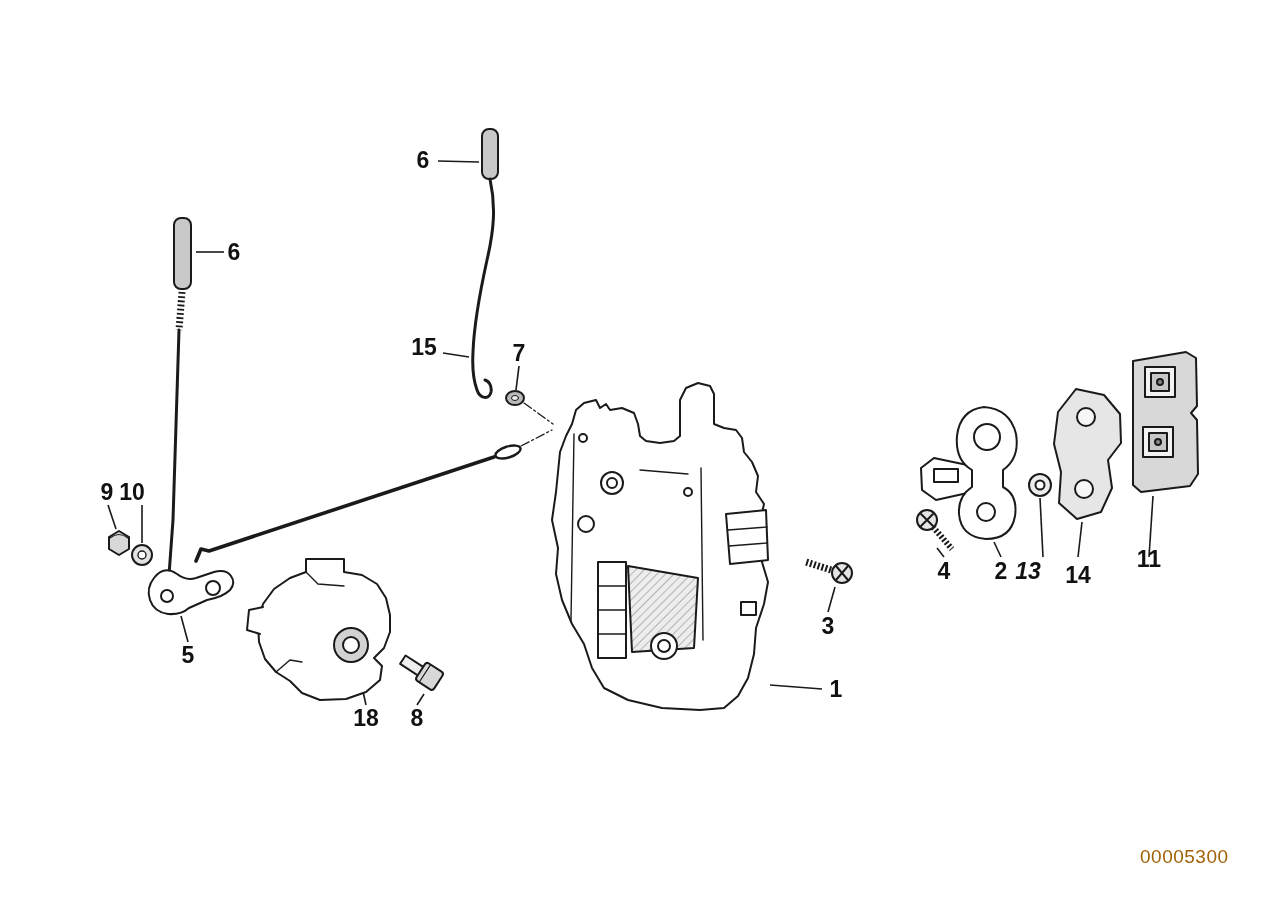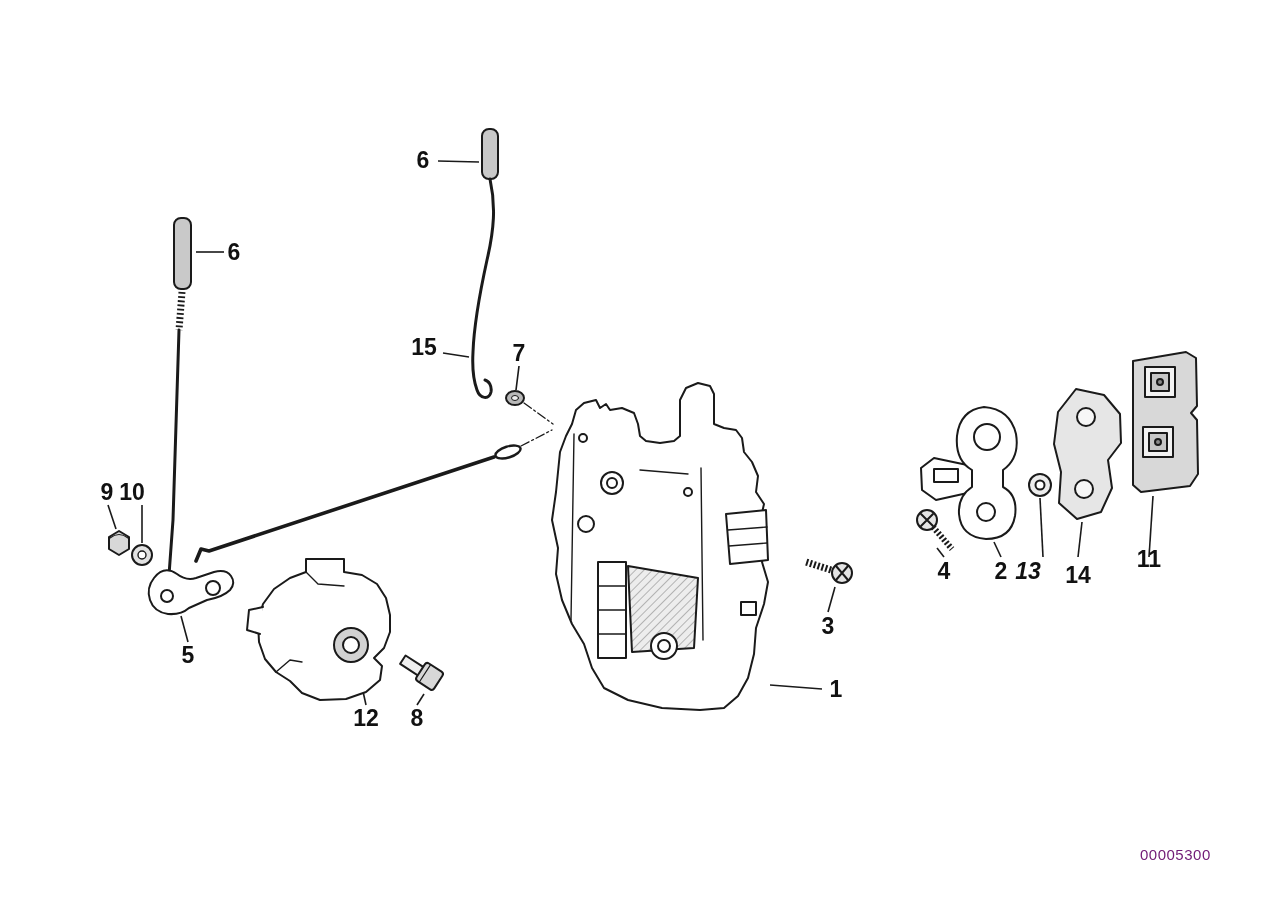--- a/index.html
+++ b/index.html
@@ -21,23 +21,23 @@
     font-size: 23px;
     color: #111111;
     white-space: nowrap;
     user-select: none;
   }
   .drawing-number {
     position: absolute;
     left: 1140px;
     top: 846px;
     font-family: "Liberation Sans", sans-serif;
-    font-size: 15px;
+    font-size: 19px;
     letter-spacing: 0.5px;
-    color: #701a75;
+    color: #a16207;
   }
 </style>
 </head>
 <body>
 
 <div class="stage">
 
   <svg viewBox="0 0 1288 910" width="1288" height="910" xmlns="http://www.w3.org/2000/svg">
     <defs>
       <pattern id="hatch" width="6" height="6" patternUnits="userSpaceOnUse" patternTransform="rotate(45)">
@@ -193,21 +193,21 @@
     </g>
   </svg>
 
   <div class="part-label" style="left:423px; top:160px;">6</div>
   <div class="part-label" style="left:234px; top:252px;">6</div>
   <div class="part-label" style="left:424px; top:347px;">15</div>
   <div class="part-label" style="left:519px; top:353px;">7</div>
   <div class="part-label" style="left:107px; top:492px;">9</div>
   <div class="part-label" style="left:132px; top:492px;">10</div>
   <div class="part-label" style="left:188px; top:655px;">5</div>
-  <div class="part-label" style="left:366px; top:718px;">12</div>
+  <div class="part-label" style="left:366px; top:718px;">18</div>
   <div class="part-label" style="left:417px; top:718px;">8</div>
   <div class="part-label" style="left:828px; top:626px;">3</div>
   <div class="part-label" style="left:836px; top:689px;">1</div>
   <div class="part-label" style="left:944px; top:571px;">4</div>
   <div class="part-label" style="left:1001px; top:571px;">2</div>
   <div class="part-label" style="left:1028px; top:571px;font-style:italic;">13</div>
   <div class="part-label" style="left:1078px; top:575px;">14</div>
   <div class="part-label" style="left:1149px; top:559px;">11</div>
 
   <div class="drawing-number">00005300</div>

